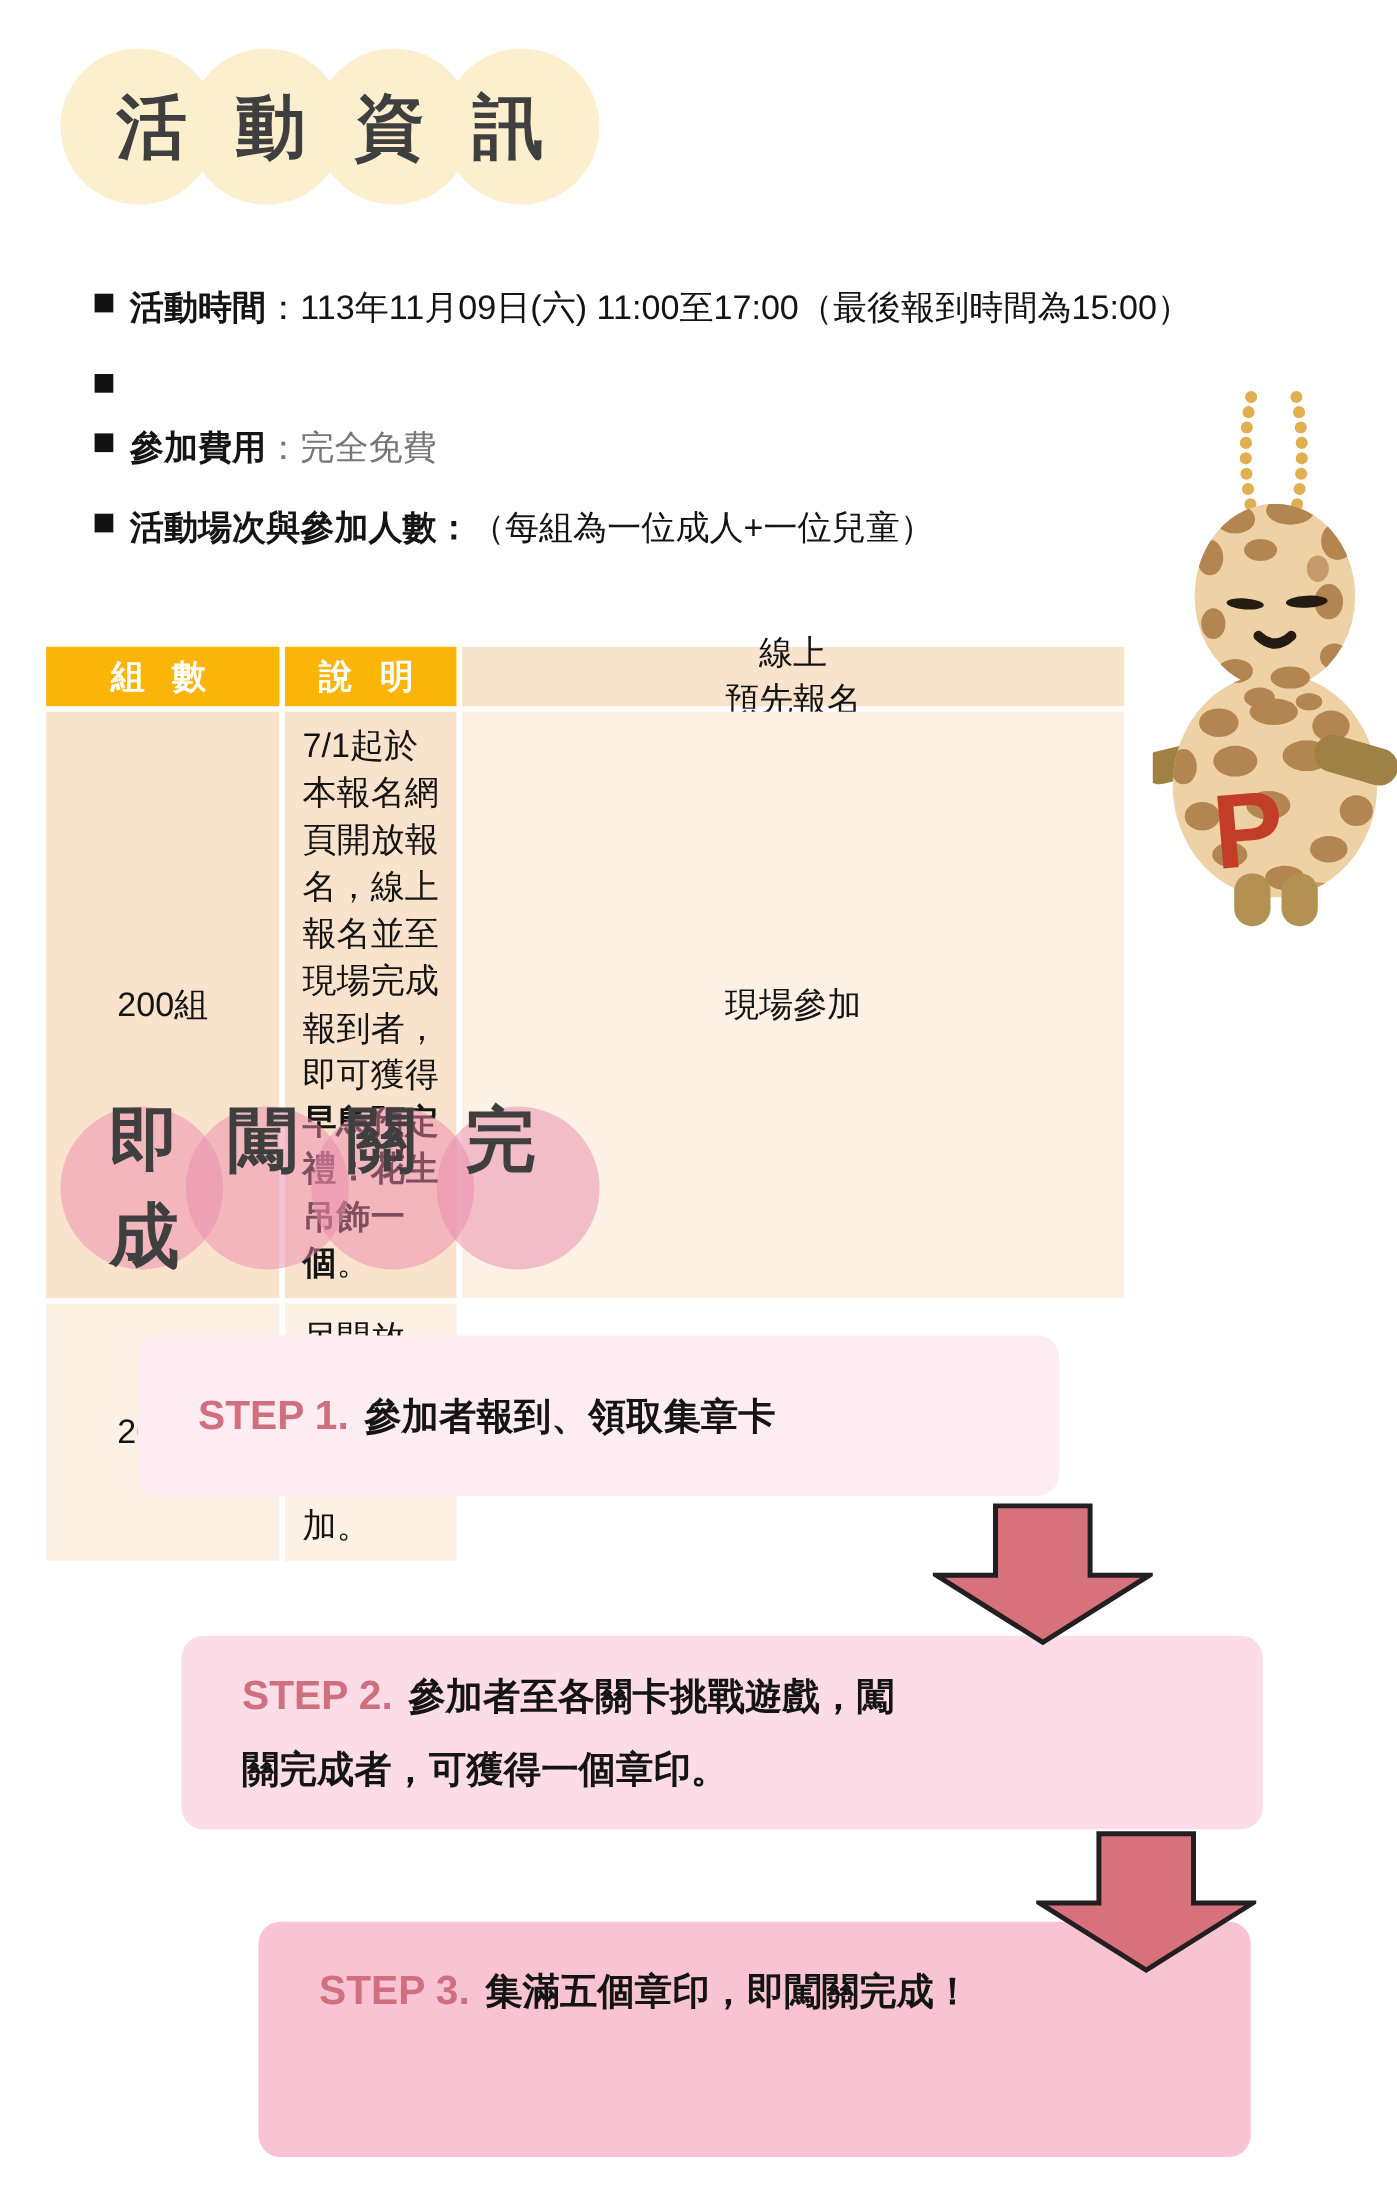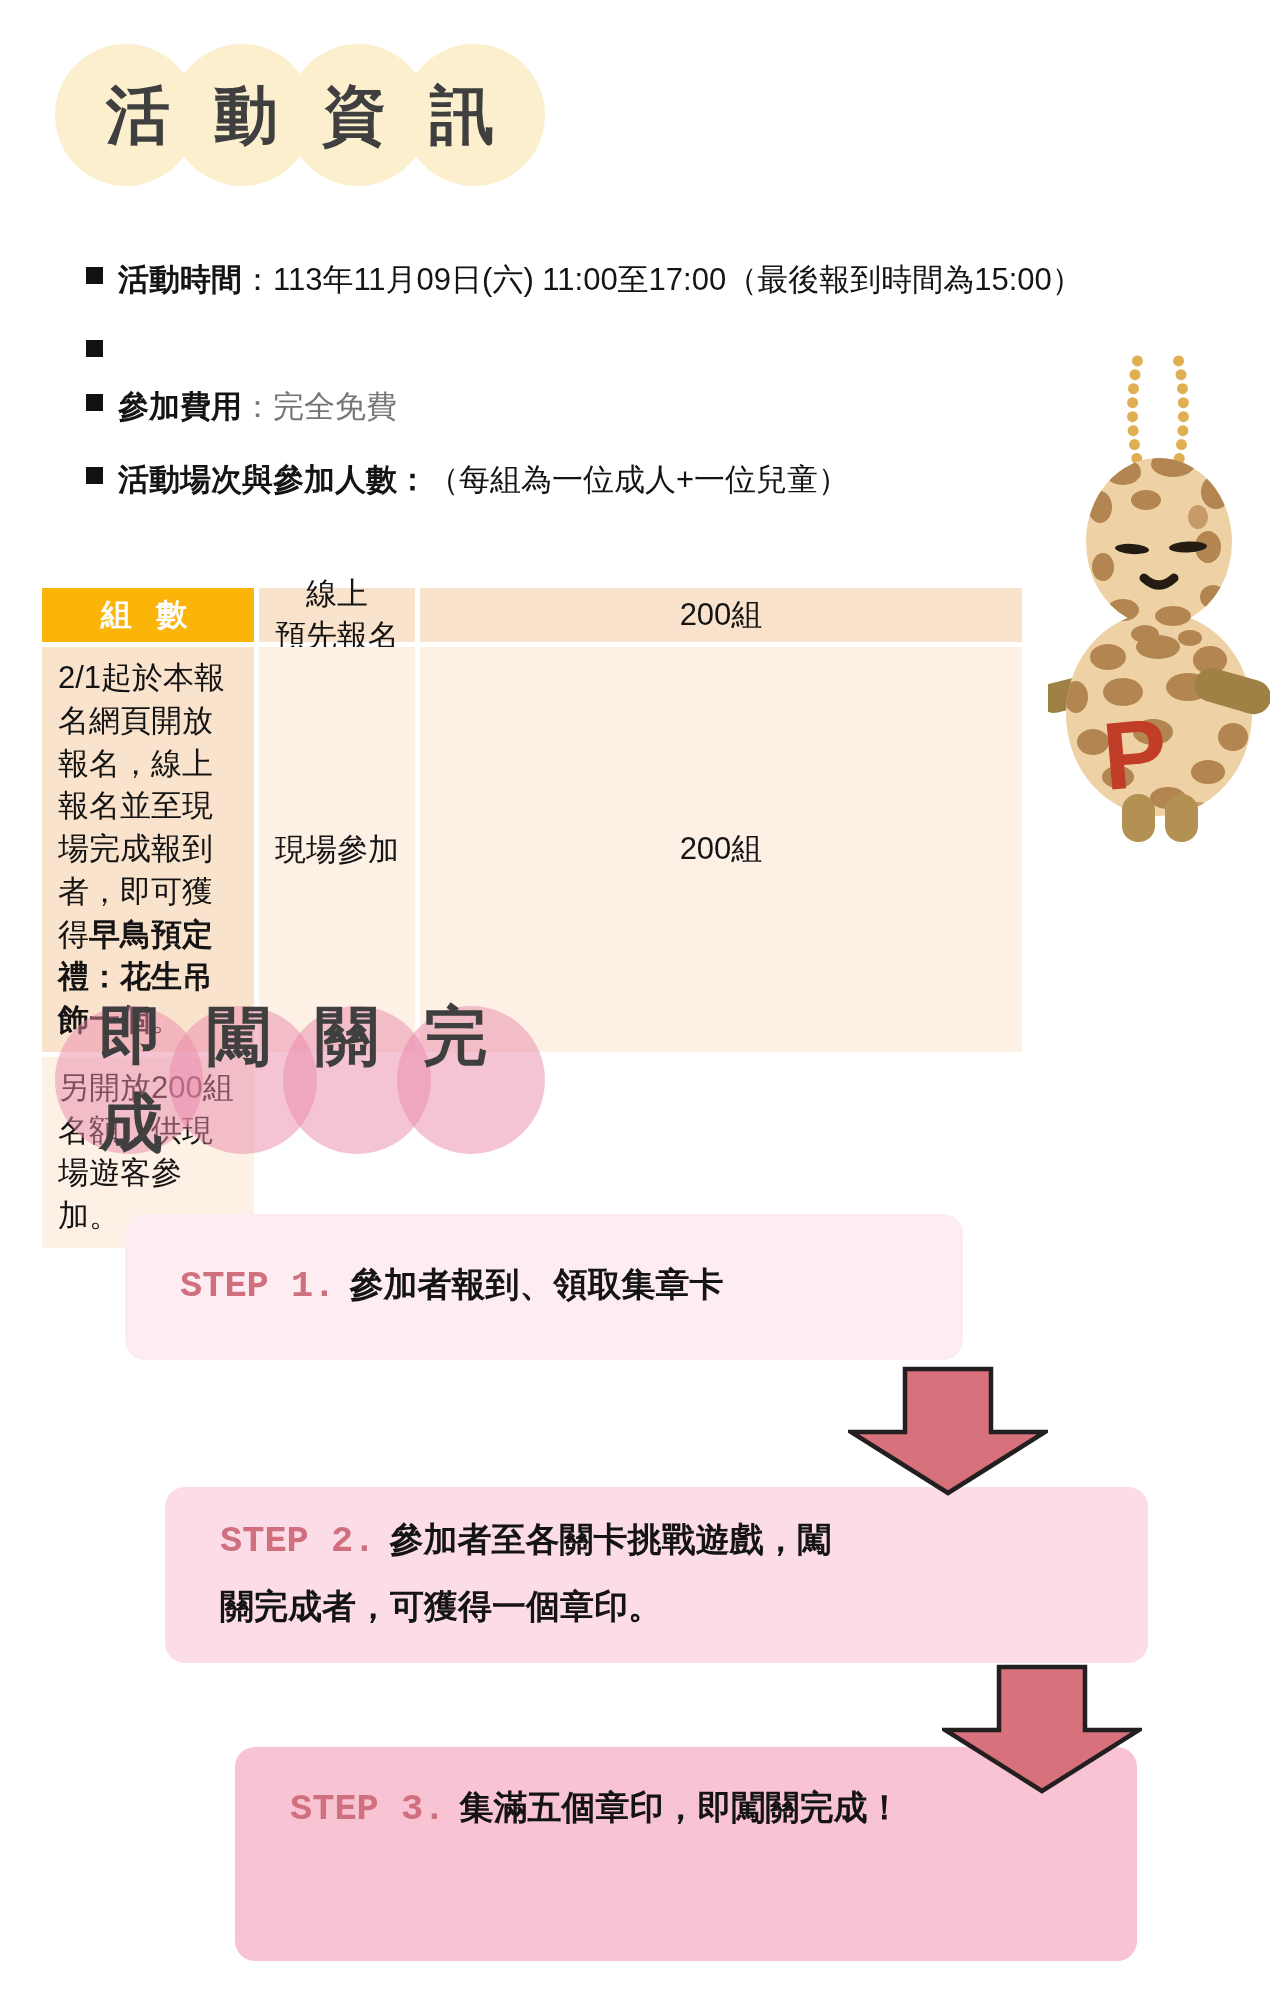--- a/index.html
+++ b/index.html
@@ -54,21 +54,21 @@
   }
   .th{background:var(--table-header-bg);color:#fff;font-weight:bold;letter-spacing:8px;
       display:flex;align-items:center;justify-content:center;}
   .cell{display:flex;align-items:center;justify-content:center;text-align:center;}
   .r1{background:var(--table-row1-bg);}
   .r2{background:var(--table-row2-bg);}
   .prewrap{white-space:pre-line;line-height:1.35;}
   .cell-desc{justify-content:flex-start;text-align:left;padding:10px 16px;}
   .cell-desc p{margin:0;line-height:1.38;}
   
-  .step-box{position:absolute;border-radius:20px;box-sizing:border-box;font-family:Liberation Mono, monospace;}
+  .step-box{position:absolute;border-radius:20px;box-sizing:border-box;}
   .step-line{margin:0;font-size:34px;font-weight:bold;line-height:1.35;}
   .step-label{color:var(--step-label);font-size:37px;font-weight:bold;margin-right:14px;}
   .step1{left:125px;top:1214px;width:838px;height:146px;background:var(--step1-bg);
          display:flex;align-items:center;padding-left:55px;}
   .step2{left:165px;top:1487px;width:983px;height:176px;background:var(--step2-bg);
          padding:30px 40px 0 55px;}
   .step2 .l2{margin-top:20px;}
   .step3{left:235px;top:1747px;width:902px;height:214px;background:var(--step3-bg);
          padding:38px 40px 0 55px;}
   .step3 .l2{margin-top:36px;}
@@ -114,26 +114,27 @@
       <li class="bullet">
         <span class="sq"></span>
         <div class="btexts">
           <p><span class="blabel">活動場次與參加人數：</span><span>（每組為一位成人+一位兒童）</span></p>
         </div>
       </li>
     </ul>
 
     <div class="regtable">
       <div class="th">組 數</div>
+      <div class="th">說 明</div>
 
       <div class="cell r1 prewrap">線上
 預先報名</div>
       <div class="cell r1">200組</div>
       <div class="cell r1 cell-desc">
-        <p><span>2/1起於本報名網頁開放報名，線上報名並至現場完成報到者，即可獲得</span><strong>早鳥預定禮：花生吊飾一個</strong><span>。</span></p>
+        <p><span>7/1起於本報名網頁開放報名，線上報名並至現場完成報到者，即可獲得</span><strong>早鳥預定禮：花生吊飾一個</strong><span>。</span></p>
       </div>
 
       <div class="cell r2 prewrap">現場參加</div>
       <div class="cell r2">200組</div>
       <div class="cell r2 cell-desc">
         <p><span>另開放200組名額，供現場遊客參加。</span><strong></strong><span></span></p>
       </div>
     </div>
 
     <svg class="peanut" viewBox="0 0 222 505" aria-hidden="true">

